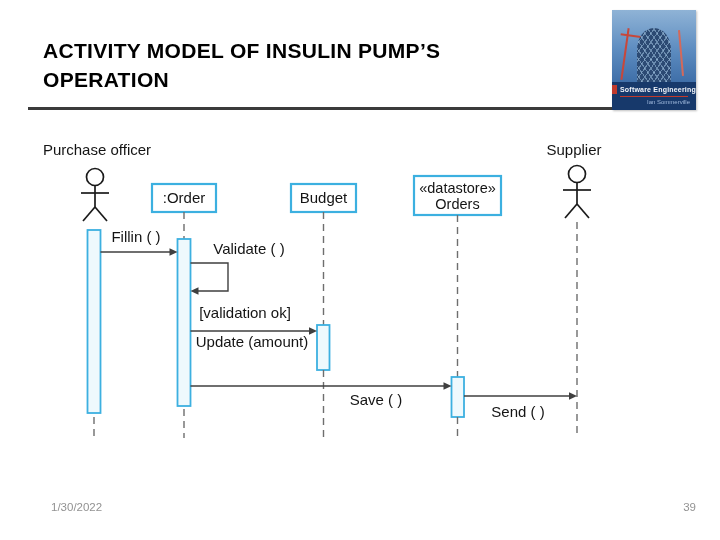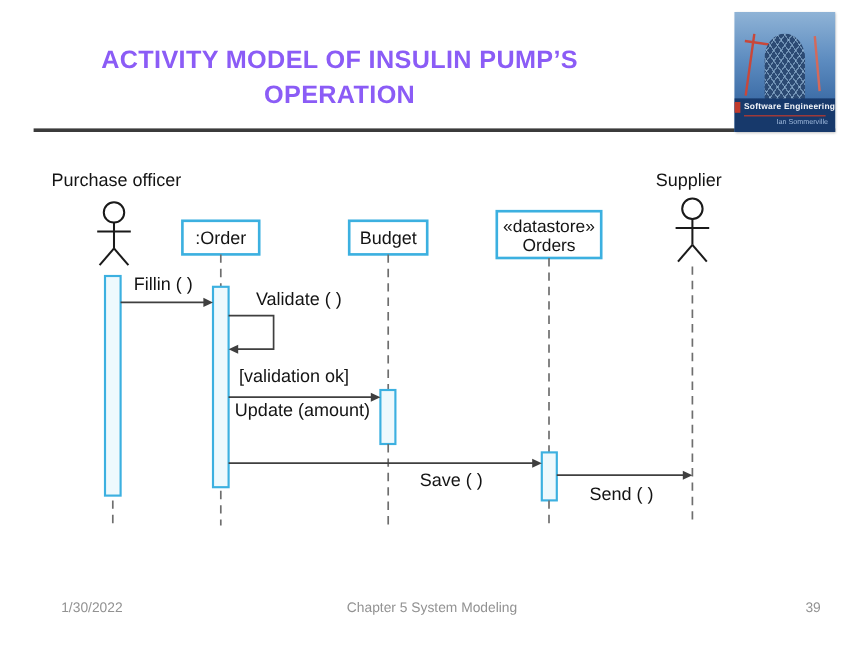--- a/index.html
+++ b/index.html
@@ -4,21 +4,21 @@
 <style>
   html,body{margin:0;padding:0;}
   body{
     width:720px;height:540px;background:#ffffff;position:relative;overflow:hidden;
     font-family:"Liberation Sans", sans-serif;
   }
   
   .slide-title{
     position:absolute;left:43px;top:36px;width:480px;
     font-size:21px;font-weight:bold;line-height:29px;
-    color:#8b5cf6;letter-spacing:.3px;text-align:center;
+    color:#000000;letter-spacing:.3px;
   }
   .title-rule{
     position:absolute;left:28px;top:107px;width:668px;height:3px;background:#3b3b3b;
   }
   
   .book-cover{
     position:absolute;left:612px;top:10px;width:84px;height:100px;
     background:linear-gradient(180deg,#8fb3d6 0%,#5d8cc0 40%,#3c6ca6 75%);
     overflow:hidden;box-shadow:1px 1px 2px rgba(0,0,0,.25);
   }
@@ -70,21 +70,21 @@
   .dg-text{font-family:"Liberation Sans",sans-serif;font-size:15px;fill:#141414;}
   .dg-text-sm{font-family:"Liberation Sans",sans-serif;font-size:14.5px;fill:#141414;}
   .mid{text-anchor:middle;}
   
   .slide-footer{
     position:absolute;left:0;top:501px;width:720px;height:20px;
     font-size:11.5px;color:#929292;
   }
   .footer-date{position:absolute;left:51px;}
   .footer-center{position:absolute;left:0;width:720px;text-align:center;}
-  .footer-page{position:absolute;right:36px;}
+  .footer-page{position:absolute;right:24px;}
 </style>
 </head>
 <body>
 
 <div class="slide-title">ACTIVITY MODEL OF INSULIN PUMP’S OPERATION</div>
 <div class="title-rule"></div>
 
 <div class="book-cover">
   <div class="cover-crane-left"></div>
   <div class="cover-crane-right"></div>
@@ -175,16 +175,15 @@
   </g>
 
   <g>
     <line class="dg-msg" x1="464" y1="263" x2="570" y2="263"></line>
     <polygon class="dg-head" points="577,263 569,259.2 569,266.8"></polygon>
     <text class="dg-text mid" x="518" y="284">Send ( )</text>
   </g>
 </svg>
 
 <div class="slide-footer">
-  <span class="footer-center">Chapter 5 System Modeling</span>
   <span class="footer-date">1/30/2022</span>
   <span class="footer-page">39</span>
 </div>
 
 </body></html>

